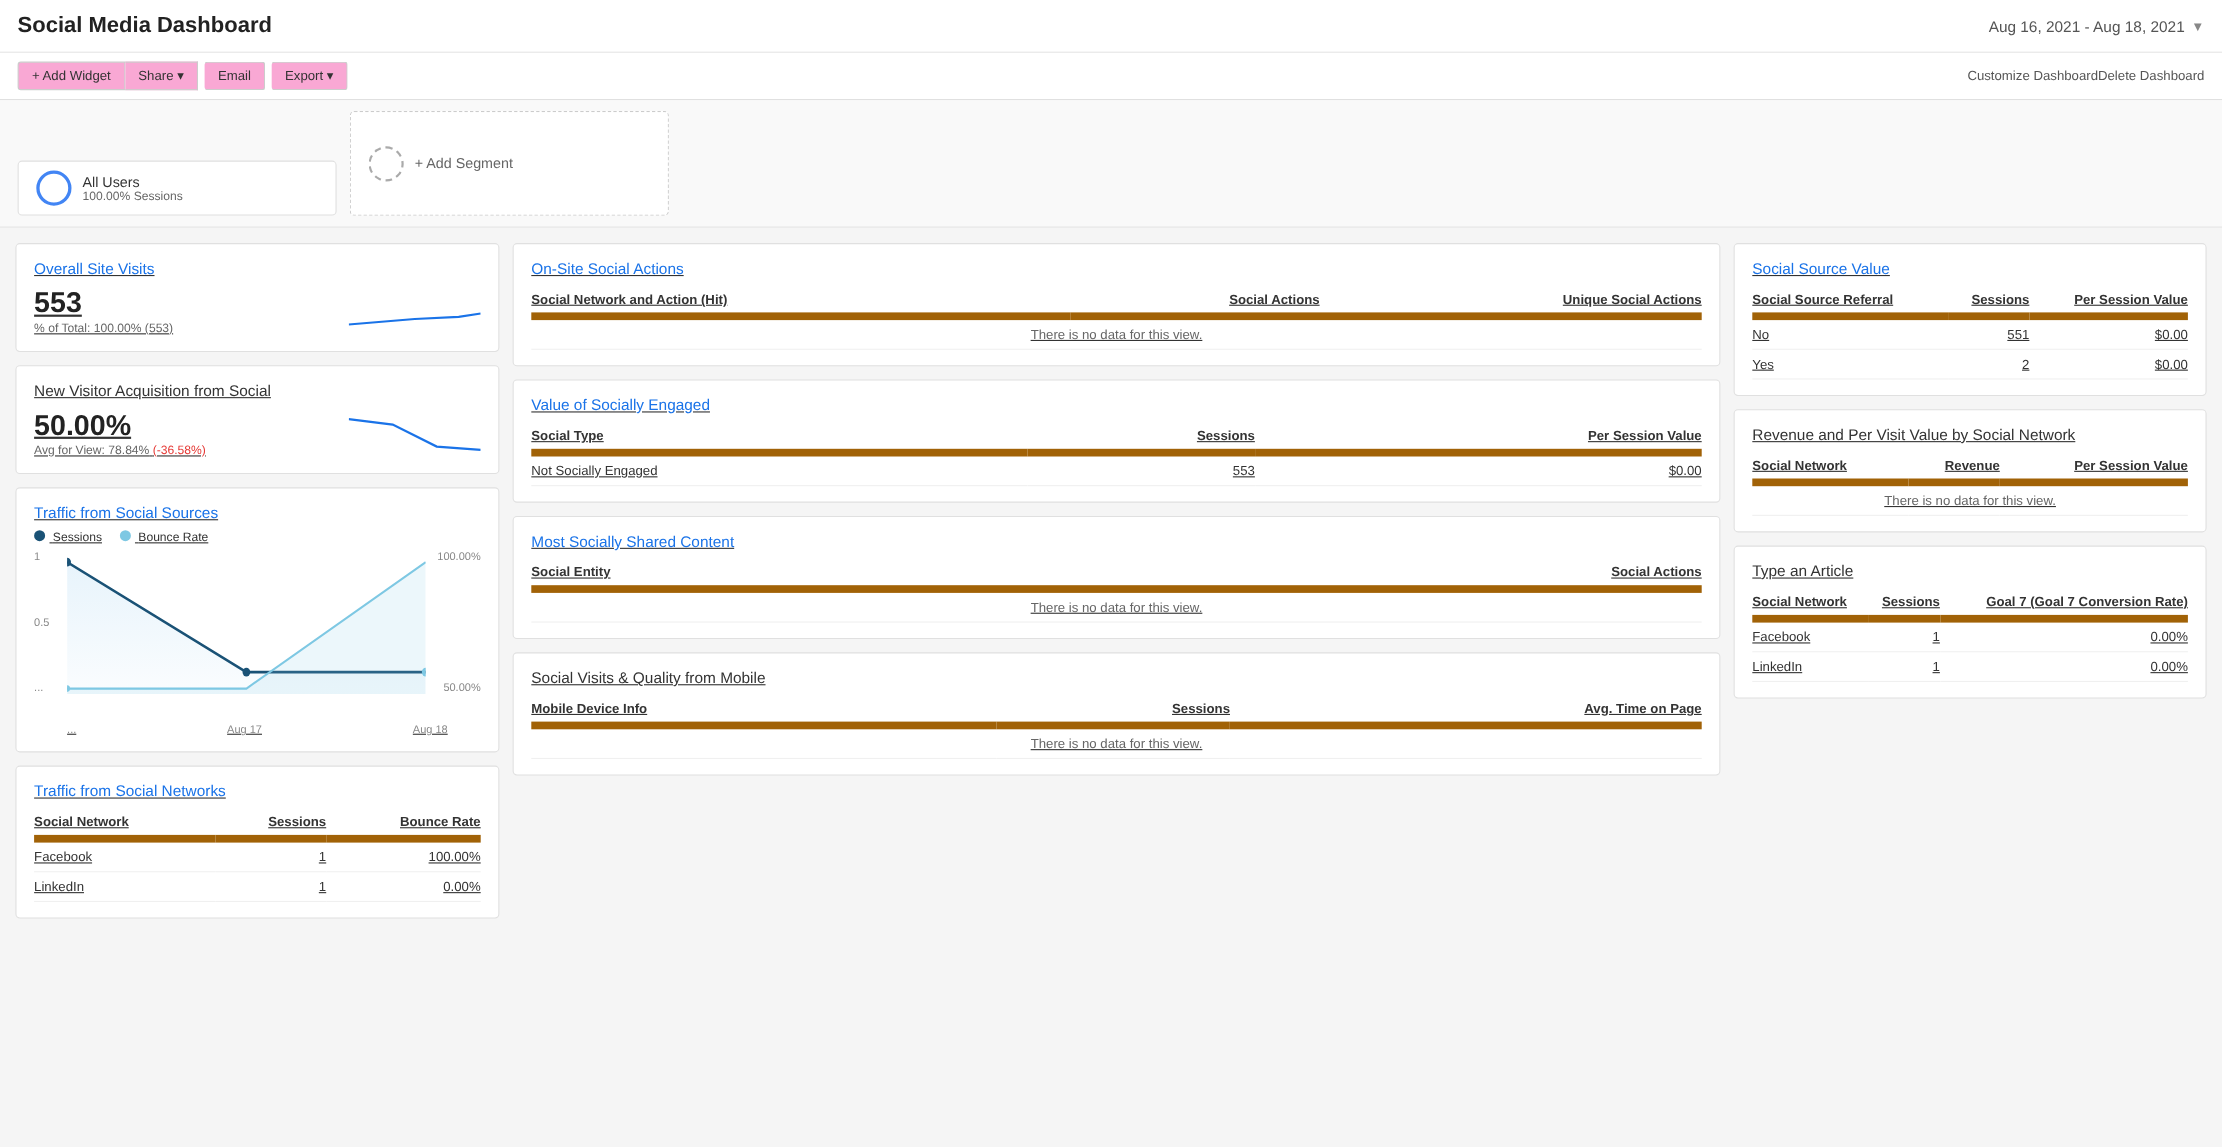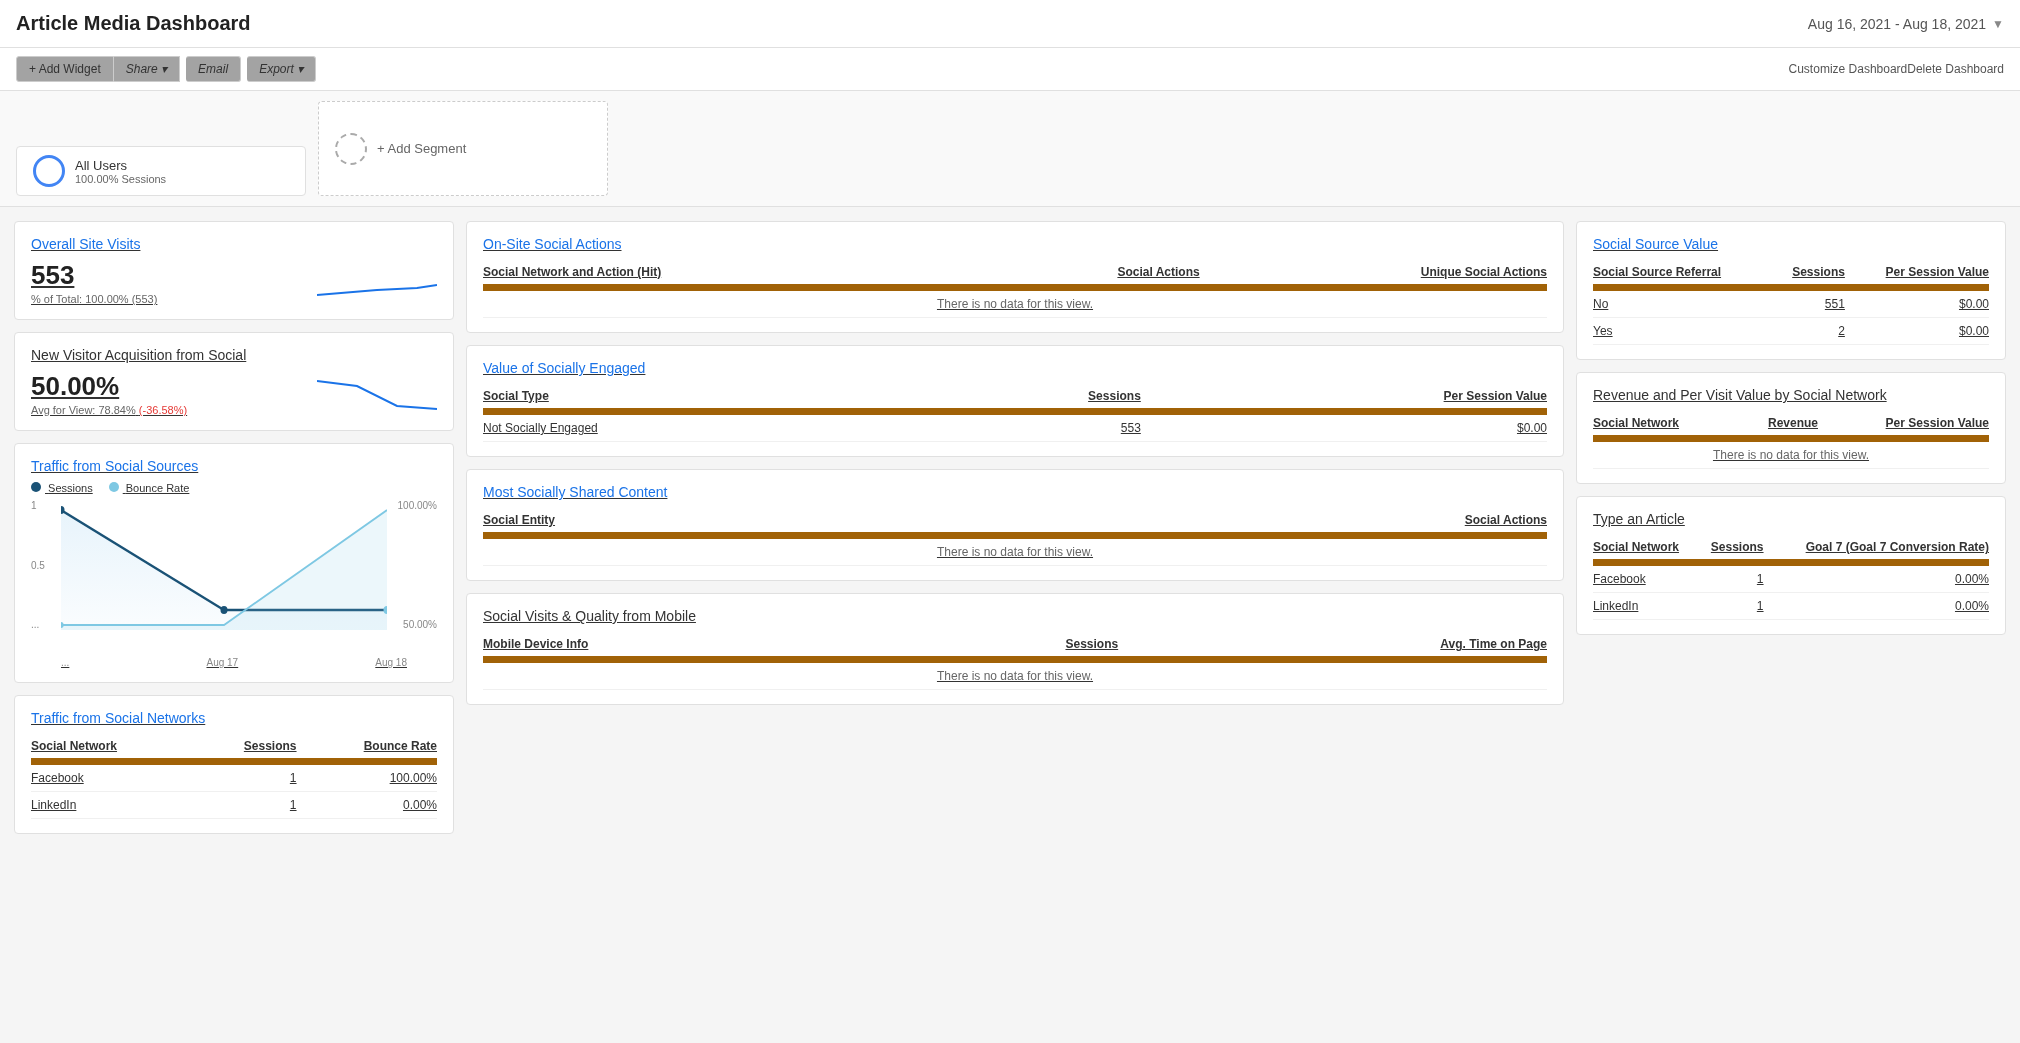--- a/index.html
+++ b/index.html
@@ -7,23 +7,23 @@
 
     
     .header { display: flex; justify-content: space-between; align-items: center; padding: 12px 16px; background: #fff; border-bottom: 1px solid #e0e0e0; }
     .header-title { font-size: 20px; font-weight: bold; color: #222; }
     .header-date { font-size: 14px; color: #555; display: flex; align-items: center; gap: 6px; }
     .header-date .chevron { color: #888; font-size: 12px; }
 
     
     .toolbar { display: flex; justify-content: space-between; align-items: center; padding: 8px 16px; background: #fff; border-bottom: 1px solid #e0e0e0; }
     .toolbar-left { display: flex; gap: 0; align-items: center; }
-    .toolbar-btn { padding: 5px 12px; border: 1px solid #ccc; background: #a3a3a3; cursor: pointer; font-size: 12px; color: #333; }
+    .toolbar-btn { padding: 5px 12px; border: 1px solid #ccc; background: #f9a8d4; cursor: pointer; font-size: 12px; color: #333; }
     .toolbar-btn:first-child { border-radius: 3px 0 0 3px; }
-    .toolbar-btn + .toolbar-btn { border-left: none; font-style: italic; }
+    .toolbar-btn + .toolbar-btn { border-left: none; }
     .toolbar-btn.last { border-radius: 0 3px 3px 0; }
     .toolbar-btn.standalone { border-radius: 3px; margin-left: 6px; }
     .toolbar-right { display: flex; gap: 0; align-items: center; }
     .toolbar-link { color: #555; cursor: pointer; text-decoration: none; font-size: 12px; }
 
     
     .segment-bar { display: flex; padding: 10px 16px; background: #f9f9f9; border-bottom: 1px solid #e0e0e0; gap: 12px; }
     .segment-item { display: flex; align-items: center; gap: 10px; background: #fff; border: 1px solid #e0e0e0; border-radius: 4px; padding: 8px 16px; min-width: 290px; margin-top: 45px; }
     .segment-circle { width: 32px; height: 32px; border-radius: 50%; border: 3px solid #4285f4; flex-shrink: 0; }
     .segment-text .seg-label { font-size: 13px; font-weight: 500; }
@@ -53,21 +53,21 @@
     .tbl td.right { text-align: right; }
     .no-data { text-align: center; color: #666; font-size: 12px; padding: 18px 0; }
     .chart-legend { display: flex; gap: 16px; margin-bottom: 6px; font-size: 11px; align-items: center; }
     .legend-dot { width: 10px; height: 10px; border-radius: 50%; display: inline-block; margin-right: 4px; }
     .chart-wrapper { position: relative; }
   </style>
 </head>
 <body>
 
 <div class="header">
-  <div class="header-title">Article Media Dashboard</div>
+  <div class="header-title">Social Media Dashboard</div>
   <div class="header-date">
     <span>Aug 16, 2021 - Aug 18, 2021</span>
     <span class="chevron">▼</span>
   </div>
 </div>
 
 <div class="toolbar">
   <div class="toolbar-left">
     <button class="toolbar-btn">+ Add Widget</button>
     <button class="toolbar-btn">

